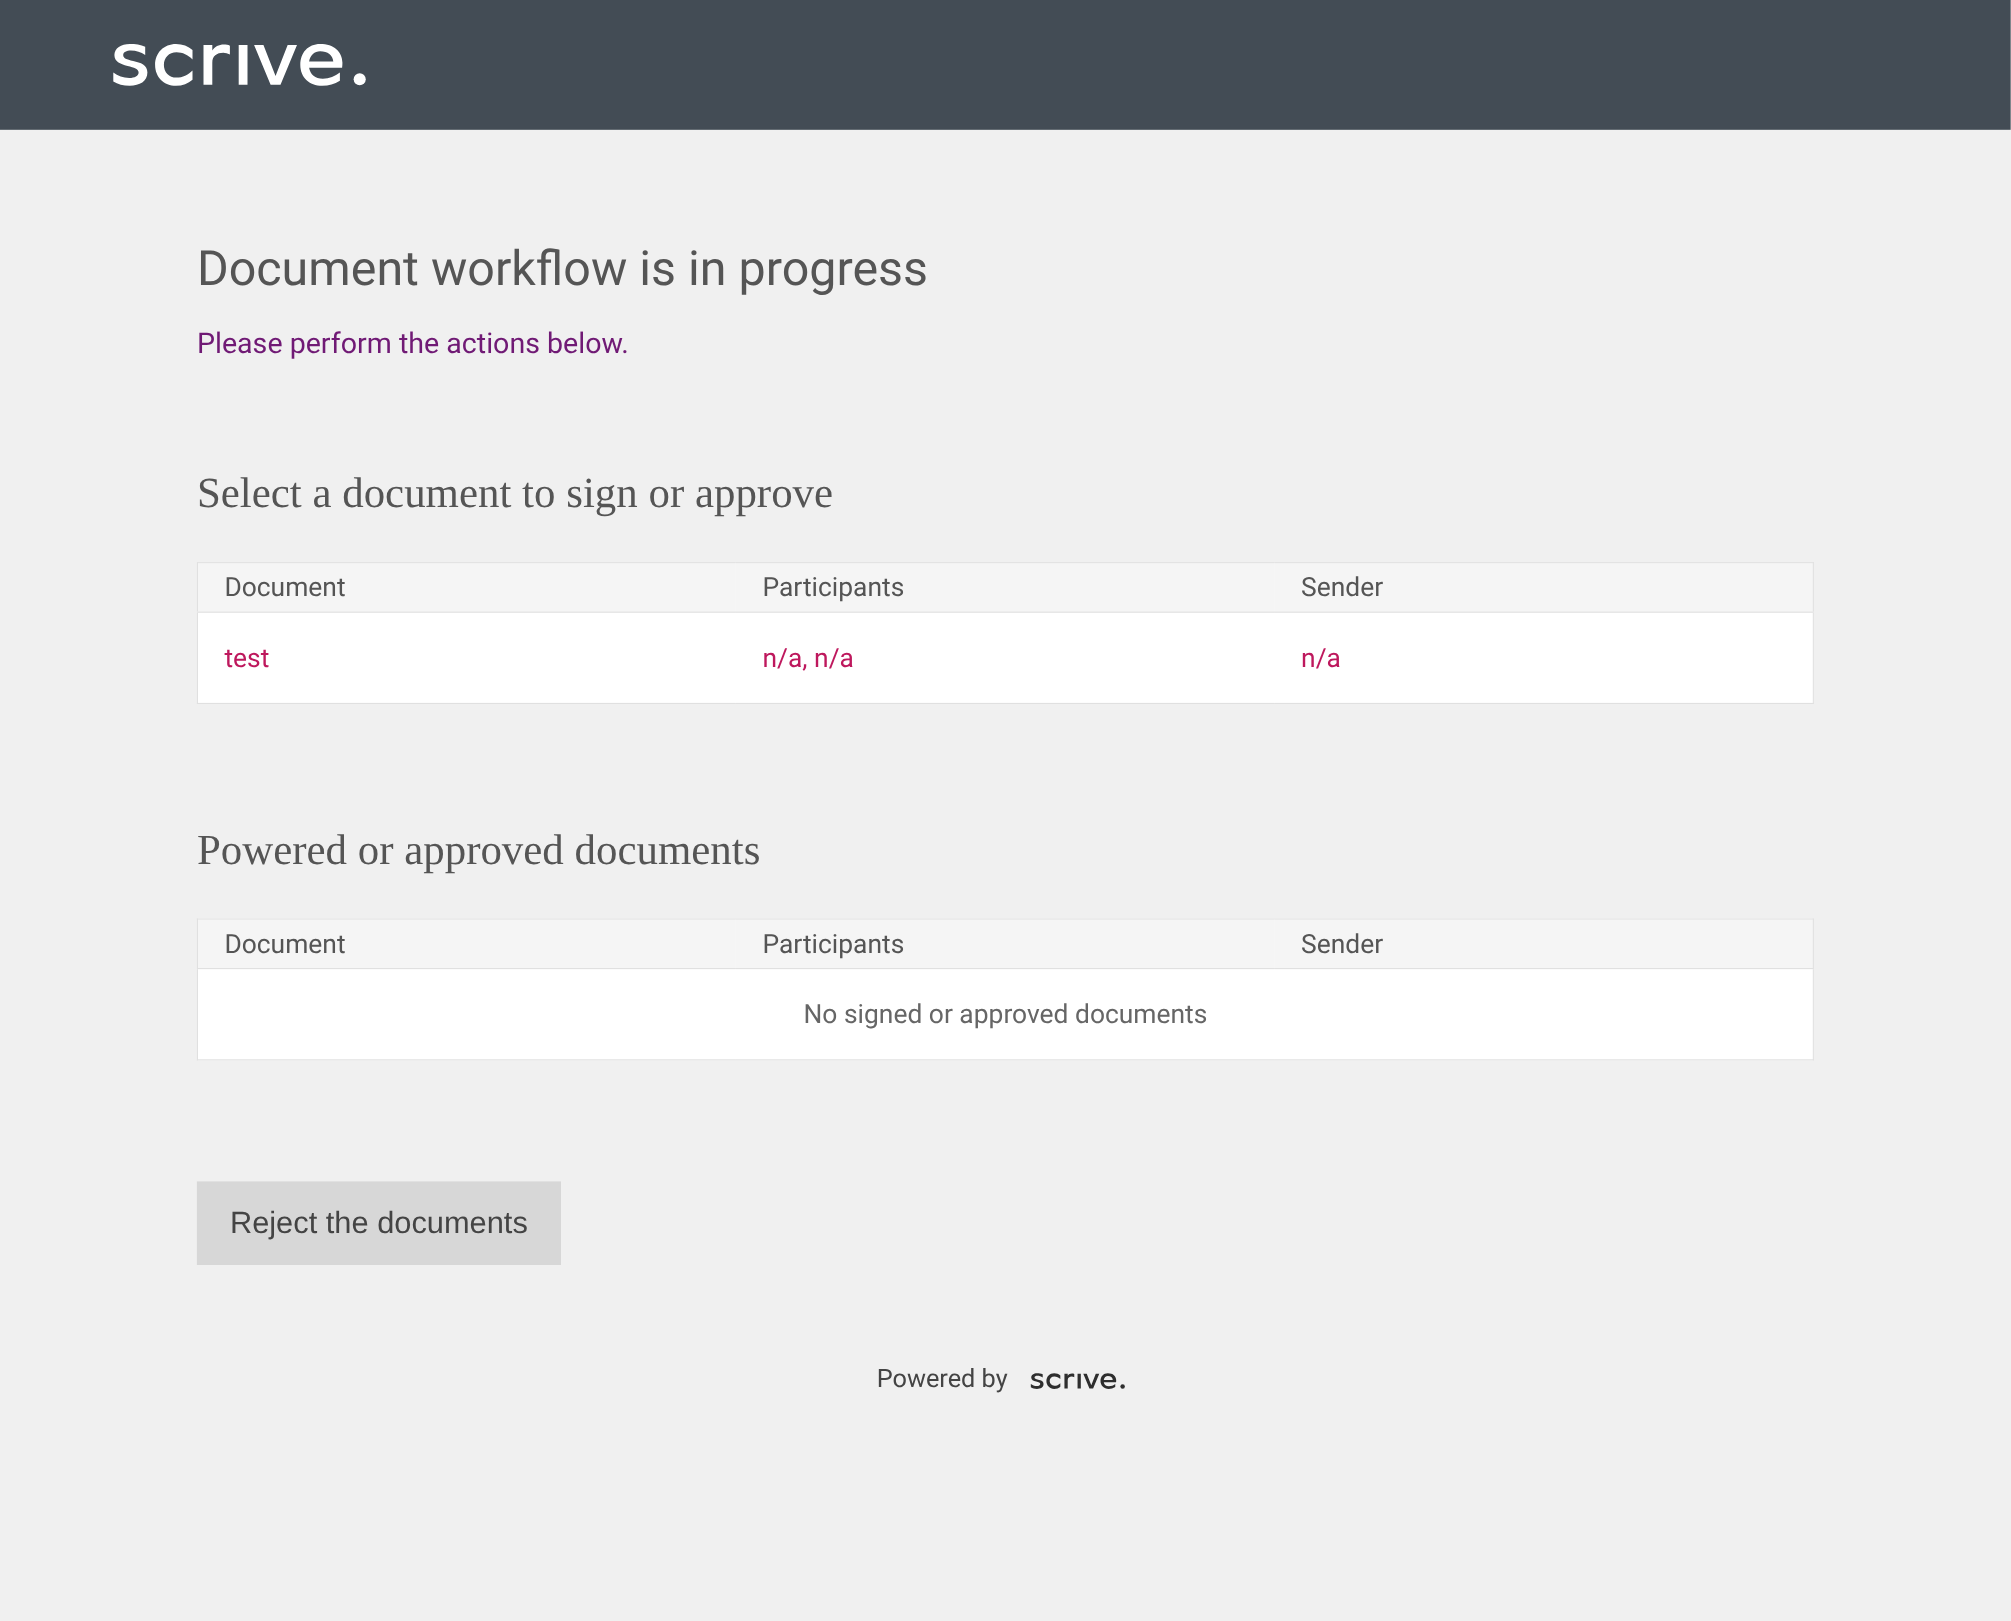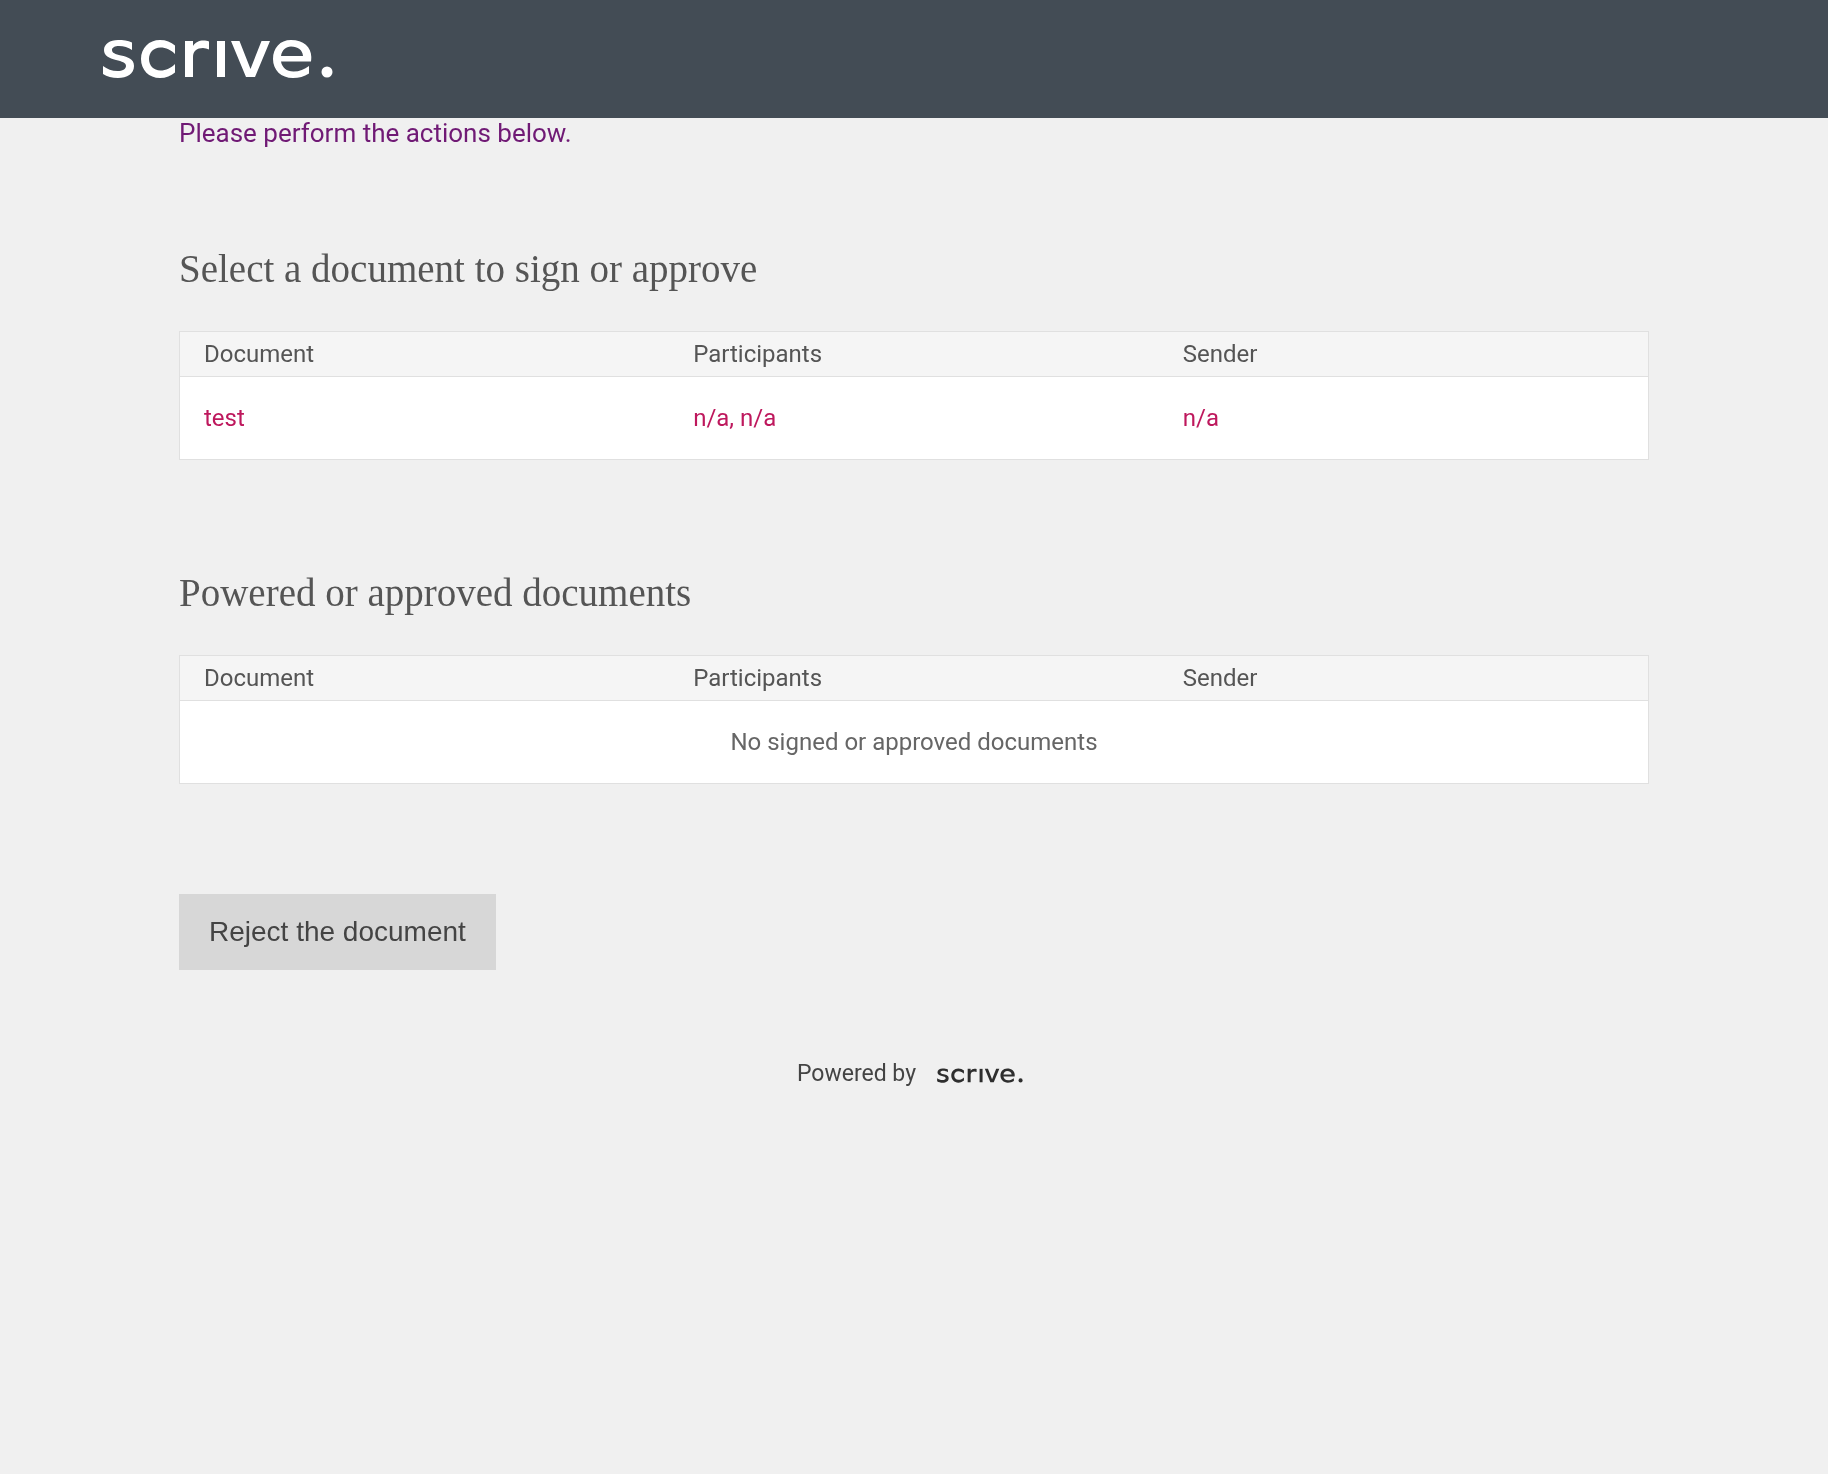--- a/index.html
+++ b/index.html
@@ -130,20 +130,21 @@
         <path d="M 117 11 L 117 47 L 125 47 L 125 11 Z"></path>
         <path d="M 131 11 L 146 47 L 155 47 L 170 11 L 161.5 11 L 150.5 39 L 139.5 11 Z"></path>
         <path d="M 191 10 C 180 10 173 18 173 29 C 173 40 181 48 193 48 C 199 48 204 46.5 209 43.5 L 209 36 C 204.5 39.5 199.5 41.5 193.5 41.5 C 186.5 41.5 182 37.5 181 31.5 L 211 31.5 C 211.2 30 211.3 28.5 211.3 27 C 211.3 17 203.5 10 191 10 Z M 191 16.5 C 198 16.5 202.5 20 203 26 L 181 26 C 182 20 186 16.5 191 16.5 Z"></path>
         <circle cx="227" cy="42" r="5.5"></circle>
       </g>
     </svg>
   </span>
 </div>
 
 <div class="main-container">
+  <h1 class="page-title">Document workflow is in progress</h1>
   <p class="page-subtitle">Please perform the actions below.</p>
 
   <h2 class="section-heading">Select a document to sign or approve</h2>
   <table class="doc-table">
     <thead>
       <tr>
         <th class="col-document">Document</th>
         <th class="col-participants">Participants</th>
         <th class="col-sender">Sender</th>
       </tr>
@@ -166,21 +167,21 @@
         <th class="col-sender">Sender</th>
       </tr>
     </thead>
     <tbody>
       <tr class="empty-row">
         <td colspan="3">No signed or approved documents</td>
       </tr>
     </tbody>
   </table>
 
-  <button class="reject-button">Reject the document</button>
+  <button class="reject-button">Reject the documents</button>
 </div>
 
 <div class="footer">
   <span>Powered by</span>
   <span>
     <svg class="footer-logo-svg" width="95" height="22" viewBox="0 0 255 55" xmlns="http://www.w3.org/2000/svg">
       <g>
         <path d="M 18 10 C 10 10 4 14 4 20 C 4 26 9 28 16 30 C 22 31.5 26 32.5 26 36 C 26 39 22.5 41 17.5 41 C 12 41 7 39 3 36 L 3 44 C 7 46.5 12 48 18 48 C 27 48 34 44 34 36 C 34 29 28 27 21 25.5 C 15 24 12 23 12 20 C 12 17.5 15 16 19 16 C 24 16 28 17.5 32 20 L 32 12.5 C 28 10.5 23 10 18 10 Z"></path>
         <path d="M 60 10 C 49 10 41 18 41 29 C 41 40 49 48 60 48 C 66 48 71 46 75 42.5 L 75 34 C 71 38 66 40.5 60.5 40.5 C 53.5 40.5 49 35.5 49 29 C 49 22.5 53.5 17.5 60.5 17.5 C 66 17.5 71 20 75 24 L 75 15.5 C 71 12 66 10 60 10 Z"></path>
         <path d="M 85 11 L 85 47 L 93 47 L 93 27 C 93 21 97 18 103 18 C 105 18 107 18.5 109 19.5 L 109 11.5 C 107.5 10.8 105.5 10.5 103.5 10.5 C 99 10.5 95 12.5 93 16 L 93 11 Z"></path>

